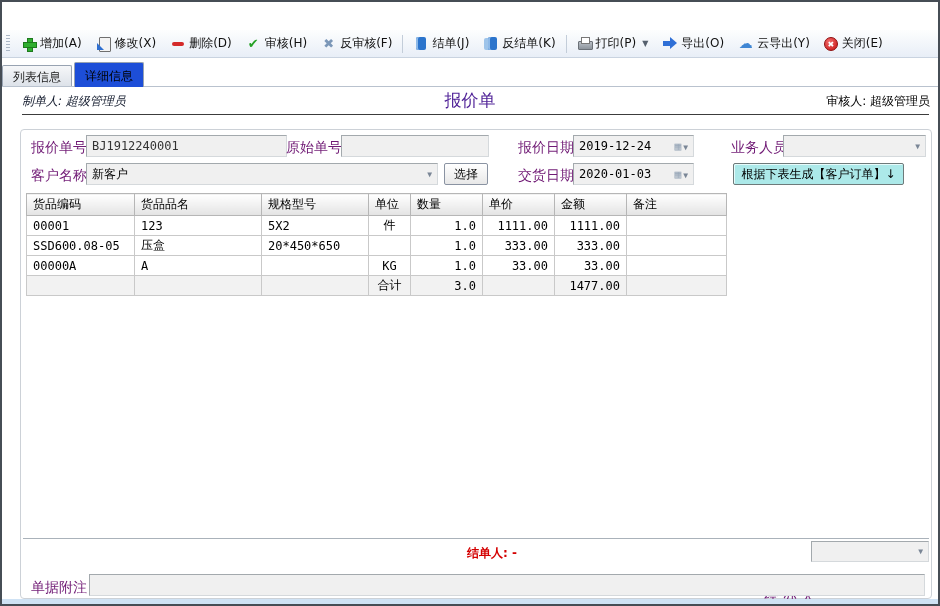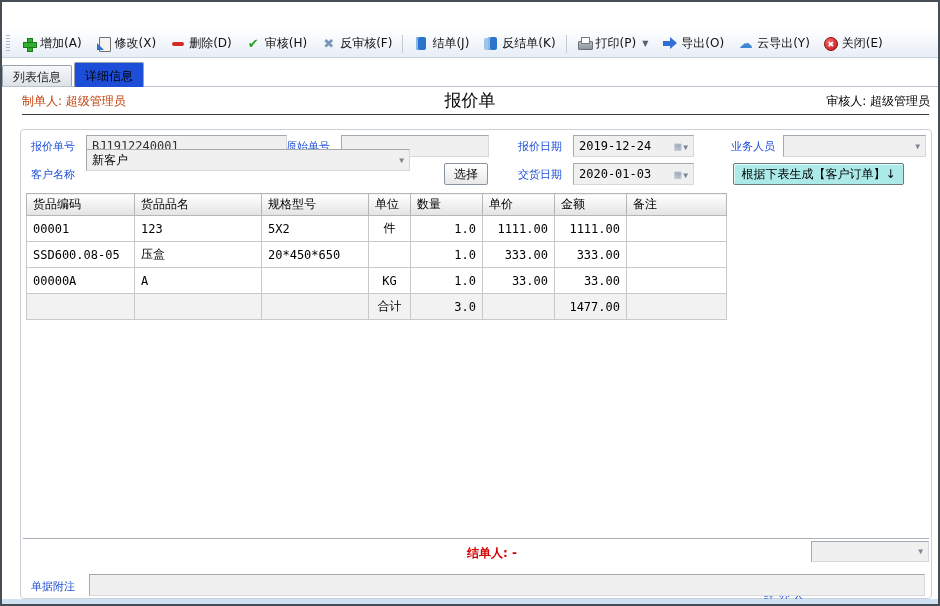--- a/index.html
+++ b/index.html
@@ -46,43 +46,43 @@
     color:#fff; font-size:8px; line-height:14px; text-align:center; font-weight:bold; border:1px solid #8e0b0b; }
 
   
   .tabstrip { position:absolute; left:0; top:57px; right:0; height:28px; background:#fff; border-bottom:1px solid #b9c2ce; display:flex; align-items:flex-end; padding-left:0; }
   .tab { font-size:12px; padding:3px 10px 4px; border:1px solid #98a3b2; border-bottom:none; border-radius:2px 2px 0 0; margin-right:2px; }
   .tab.inactive { background:linear-gradient(#f6f7f9,#dde2e9); color:#222; height:21px; }
   .tab.active { background:#1d4ed8; color:#000; height:25px; margin-bottom:-1px; padding-top:5px; }
 
   
   .content { position:absolute; left:0; top:85px; right:0; bottom:5px; background:#fff; font-size:12px; }
-  .maker { position:absolute; left:20px; top:6px; color:#c2410c; }
-  .doc-title { position:absolute; left:0; right:0; top:2px; text-align:center; font-size:17px; color:#000000; }
+  .maker { position:absolute; left:20px; top:6px; color:#0f172a;font-style:italic; }
+  .doc-title { position:absolute; left:0; right:0; top:2px; text-align:center; font-size:17px; color:#4c1d95; }
   .auditor { position:absolute; right:8px; top:6px; }
   .head-line { position:absolute; left:20px; right:9px; top:27px; border-top:1px solid #3c3c3c; }
 
   .groupbox { position:absolute; left:18px; top:42px; width:912px; height:470px; border:1px solid #ccd1d7; border-radius:4px; background:#fff; }
-  .flabel { position:absolute; font-size:11px; color:#1d4ed8; white-space:nowrap; }
+  .flabel { position:absolute; font-size:14px; color:#701a75; white-space:nowrap; }
   .field { position:absolute; height:22px; background:#f0f0f0; border:1px solid; border-color:#a3a9ad #d5d9dc #d5d9dc #a3a9ad;
     font-family:"DejaVu Sans Mono","DejaVu Sans",monospace; font-size:12px; color:#333; padding:0 5px; display:flex; align-items:center; }
   .combo { justify-content:space-between; }
   .combo .cval { overflow:hidden; white-space:nowrap; color:#000; }
   .combo .arr { font-size:8px; color:#7a8696; }
   .datefield .dicon { font-size:11px; color:#98a7b8; margin-right:2px; }
   .btn { position:absolute; height:22px; background:linear-gradient(#ffffff,#e8e8e8); border:1px solid #8a93a2; border-radius:2px;
     font-size:12px; text-align:center; display:flex; align-items:center; justify-content:center; }
   .btn-generate { background:#ace9e9; border:1px solid #6e7a7a; box-shadow:inset 1px 1px 0 #e6fbfb; color:#000; }
 
   
   table.grid { position:absolute; left:5px; top:63px; border-collapse:collapse; table-layout:fixed;
     font-family:"DejaVu Sans Mono","DejaVu Sans",monospace; font-size:12px; }
   table.grid th { height:22px; background:linear-gradient(#ffffff,#e3e3e3); border:1px solid #b6b6b6;
     font-weight:normal; text-align:left; padding:0 6px; }
-  table.grid td { height:26px; border:1px solid #c9c9c9; padding:0 6px; background:#fff; overflow:hidden; white-space:nowrap; }
+  table.grid td { height:20px; border:1px solid #c9c9c9; padding:0 6px; background:#fff; overflow:hidden; white-space:nowrap; }
   table.grid tr.total td { background:#f2f2f2; }
   .al { text-align:left; } .ac { text-align:center; } .ar { text-align:right; }
 
   .foot-line { position:absolute; left:2px; right:2px; top:408px; border-top:1px solid #aab2ba; }
   .settler { position:absolute; left:446px; top:415px; color:#d40000; font-weight:bold; }
   .handler-label { position:absolute; left:743px; top:416px;margin-top:42px; }
   .note-label { position:absolute; left:10px; top:449px; }
 </style>
 </head>
 <body>
@@ -167,21 +167,21 @@
         <span><span class="dicon">▦</span><span class="arr">▼</span></span>
       </div>
 
       <span class="flabel" style="left:710px;top:9px">业务人员</span>
       <div class="field combo" style="left:762px;top:5px;width:143px">
         <span class="cval"></span>
         <span class="arr">▼</span>
       </div>
 
       <span class="flabel" style="left:10px;top:37px">客户名称</span>
-      <div class="field combo" style="left:65px;top:19px;width:324px">
+      <div class="field combo" style="left:65px;top:33px;width:352px">
         <span class="cval">新客户</span>
         <span class="arr">▼</span>
       </div>
       <div class="btn" style="left:423px;top:33px;width:44px">选择</div>
 
       <span class="flabel" style="left:497px;top:37px">交货日期</span>
       <div class="field combo datefield" style="left:552px;top:33px;width:121px">
         <span class="cval">2020-01-03</span>
         <span><span class="dicon">▦</span><span class="arr">▼</span></span>
       </div>

